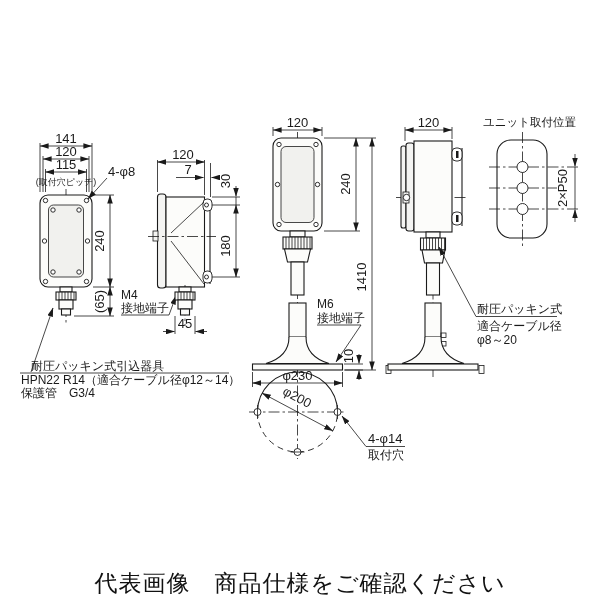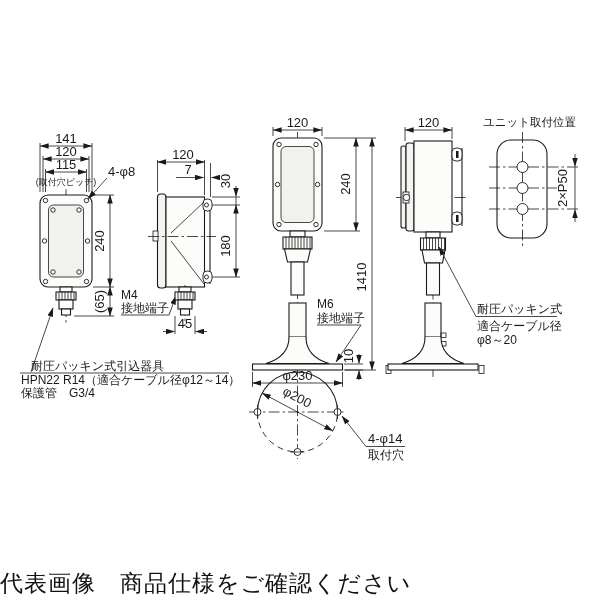--- a/index.html
+++ b/index.html
@@ -13,21 +13,21 @@
   .small{font-size:9px;}
   .ttl{font-size:11.5px;}
   .ln{stroke:#1a1a1a;fill:none;stroke-width:1.1;}
   .lnthin{stroke:#1a1a1a;fill:none;stroke-width:0.8;}
   .cl{stroke:#1a1a1a;fill:none;stroke-width:0.8;stroke-dasharray:11 3 2.5 3;}
   .dash{stroke:#1a1a1a;fill:none;stroke-width:0.9;stroke-dasharray:6 4.5;}
   .facea{fill:#fcfcfa;}
   .faceb{fill:#f1f1ee;}
   .facec{fill:#f4f4f2;}
   .hole{fill:#ffffff;stroke:#1a1a1a;stroke-width:0.9;}
-  #caption{position:absolute;left:0;right:0;top:568px;
+  #caption{position:absolute;left:0;right:0;top:568px;text-align:center;
            font-size:23px;color:#111;letter-spacing:1px;white-space:nowrap;}
 </style>
 </head>
 <body>
 
 <svg id="drawing" width="600" height="600" viewBox="0 0 600 600">
   <defs>
     <marker id="ah" viewBox="0 0 9 5.6" refX="8.6" refY="2.8" markerWidth="9" markerHeight="5.6" markerUnits="userSpaceOnUse" orient="auto-start-reverse">
       <path d="M0,0 L9,2.8 L0,5.6 Z" fill="#1a1a1a"></path>
     </marker>

